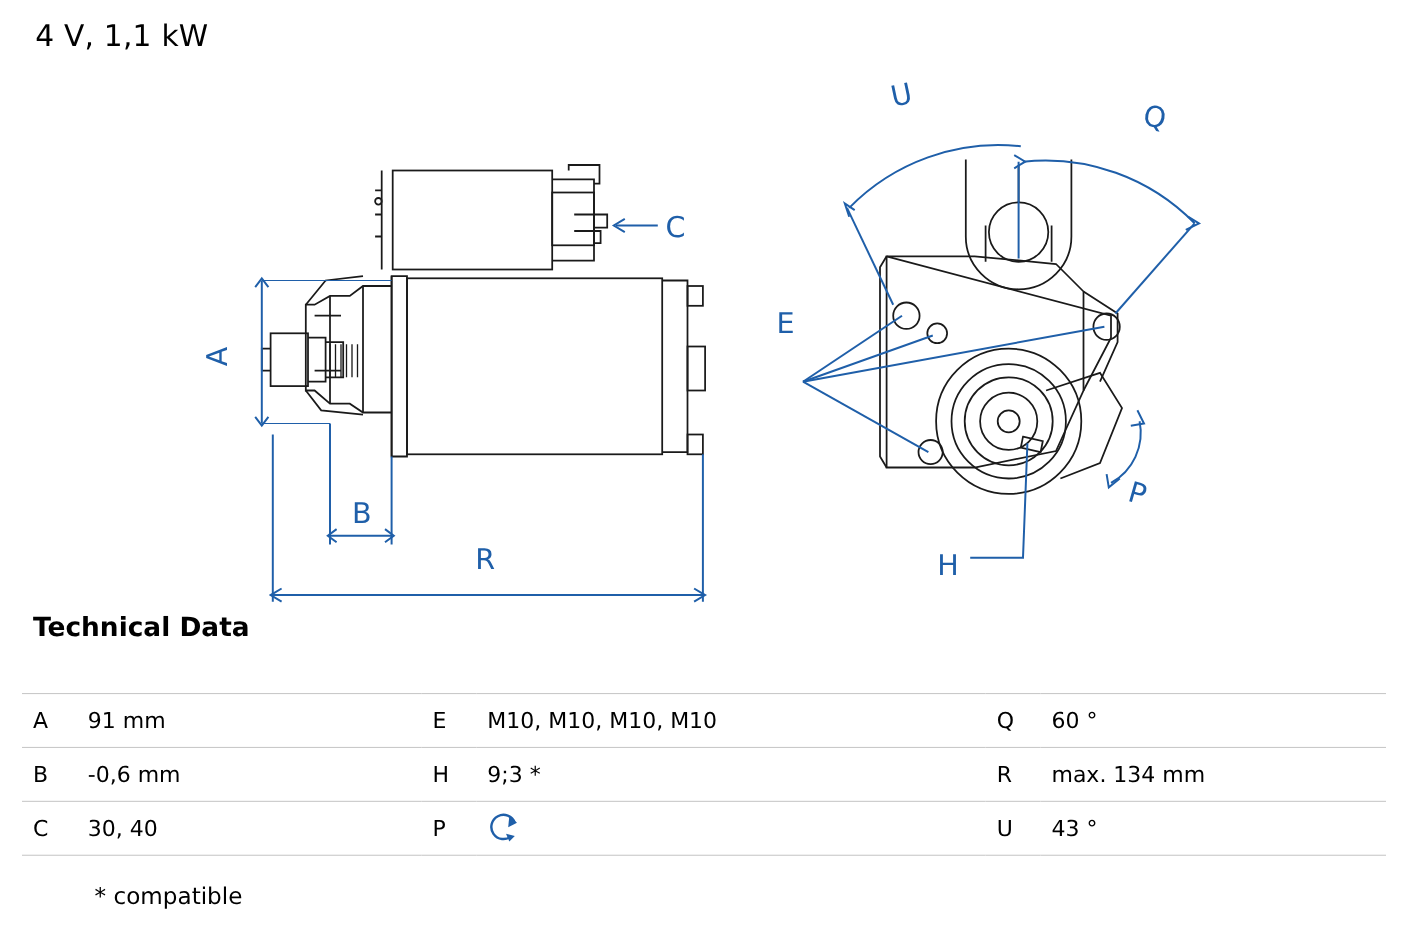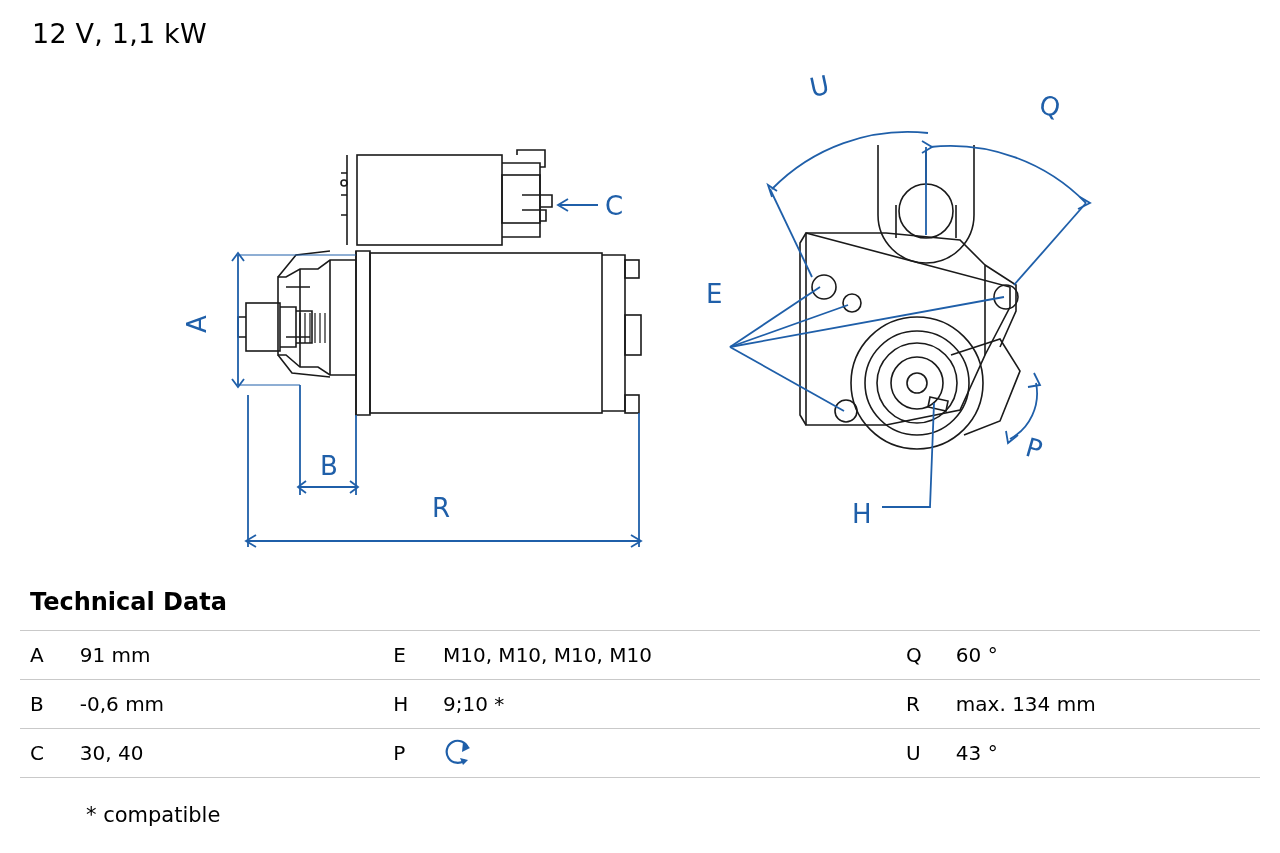--- a/index.html
+++ b/index.html
@@ -32,21 +32,21 @@
   .drawing {
     position: absolute;
     left: 0;
     top: 55px;
     width: 1280px;
     height: 520px;
   }
   .tech-title {
     position: absolute;
     left: 30px;
-    top: 588px;
+    top: 556px;
     font-size: 24px;
     font-weight: bold;
   }
   table.tech {
     position: absolute;
     left: 20px;
     top: 630px;
     width: 1240px;
     border-collapse: collapse;
     font-size: 20px;
@@ -73,21 +73,21 @@
     top: 803px;
     font-size: 21px;
   }
   .rot-icon { display: inline-block; vertical-align: middle; }
 </style>
 </head>
 <body>
 
 <div class="page">
 
-  <div class="title">12 V, 1,1 kW</div>
+  <div class="title">4 V, 1,1 kW</div>
 
   <svg class="drawing" viewBox="0 0 1280 520">
     <g fill="none" stroke="#1a1a1a" stroke-width="1.6">
 
       <rect x="357" y="100" width="145" height="90"></rect>
       <path d="M502 108 L540 108 L540 182 L502 182"></path>
       <rect x="502" y="120" width="38" height="48"></rect>
 
       <path d="M517 100 L517 95 L545 95 L545 112 L540 112"></path>
       <path d="M522 140 L552 140 L552 152 L540 152"></path>
@@ -220,21 +220,21 @@
         <td class="val">91 mm</td>
         <td class="key">E</td>
         <td class="val wide">M10, M10, M10, M10</td>
         <td class="key">Q</td>
         <td class="val">60 °</td>
       </tr>
       <tr>
         <td class="key">B</td>
         <td class="val">-0,6 mm</td>
         <td class="key">H</td>
-        <td class="val wide">9;10 *</td>
+        <td class="val wide">9;3 *</td>
         <td class="key">R</td>
         <td class="val">max. 134 mm</td>
       </tr>
       <tr>
         <td class="key">C</td>
         <td class="val">30, 40</td>
         <td class="key">P</td>
         <td class="val wide">
           <svg class="rot-icon" width="34" height="30" viewBox="0 0 34 30">
             <path d="M25 10 A11 11 0 1 0 22 22" fill="none" stroke="#1f5fa9" stroke-width="2.2"></path>

